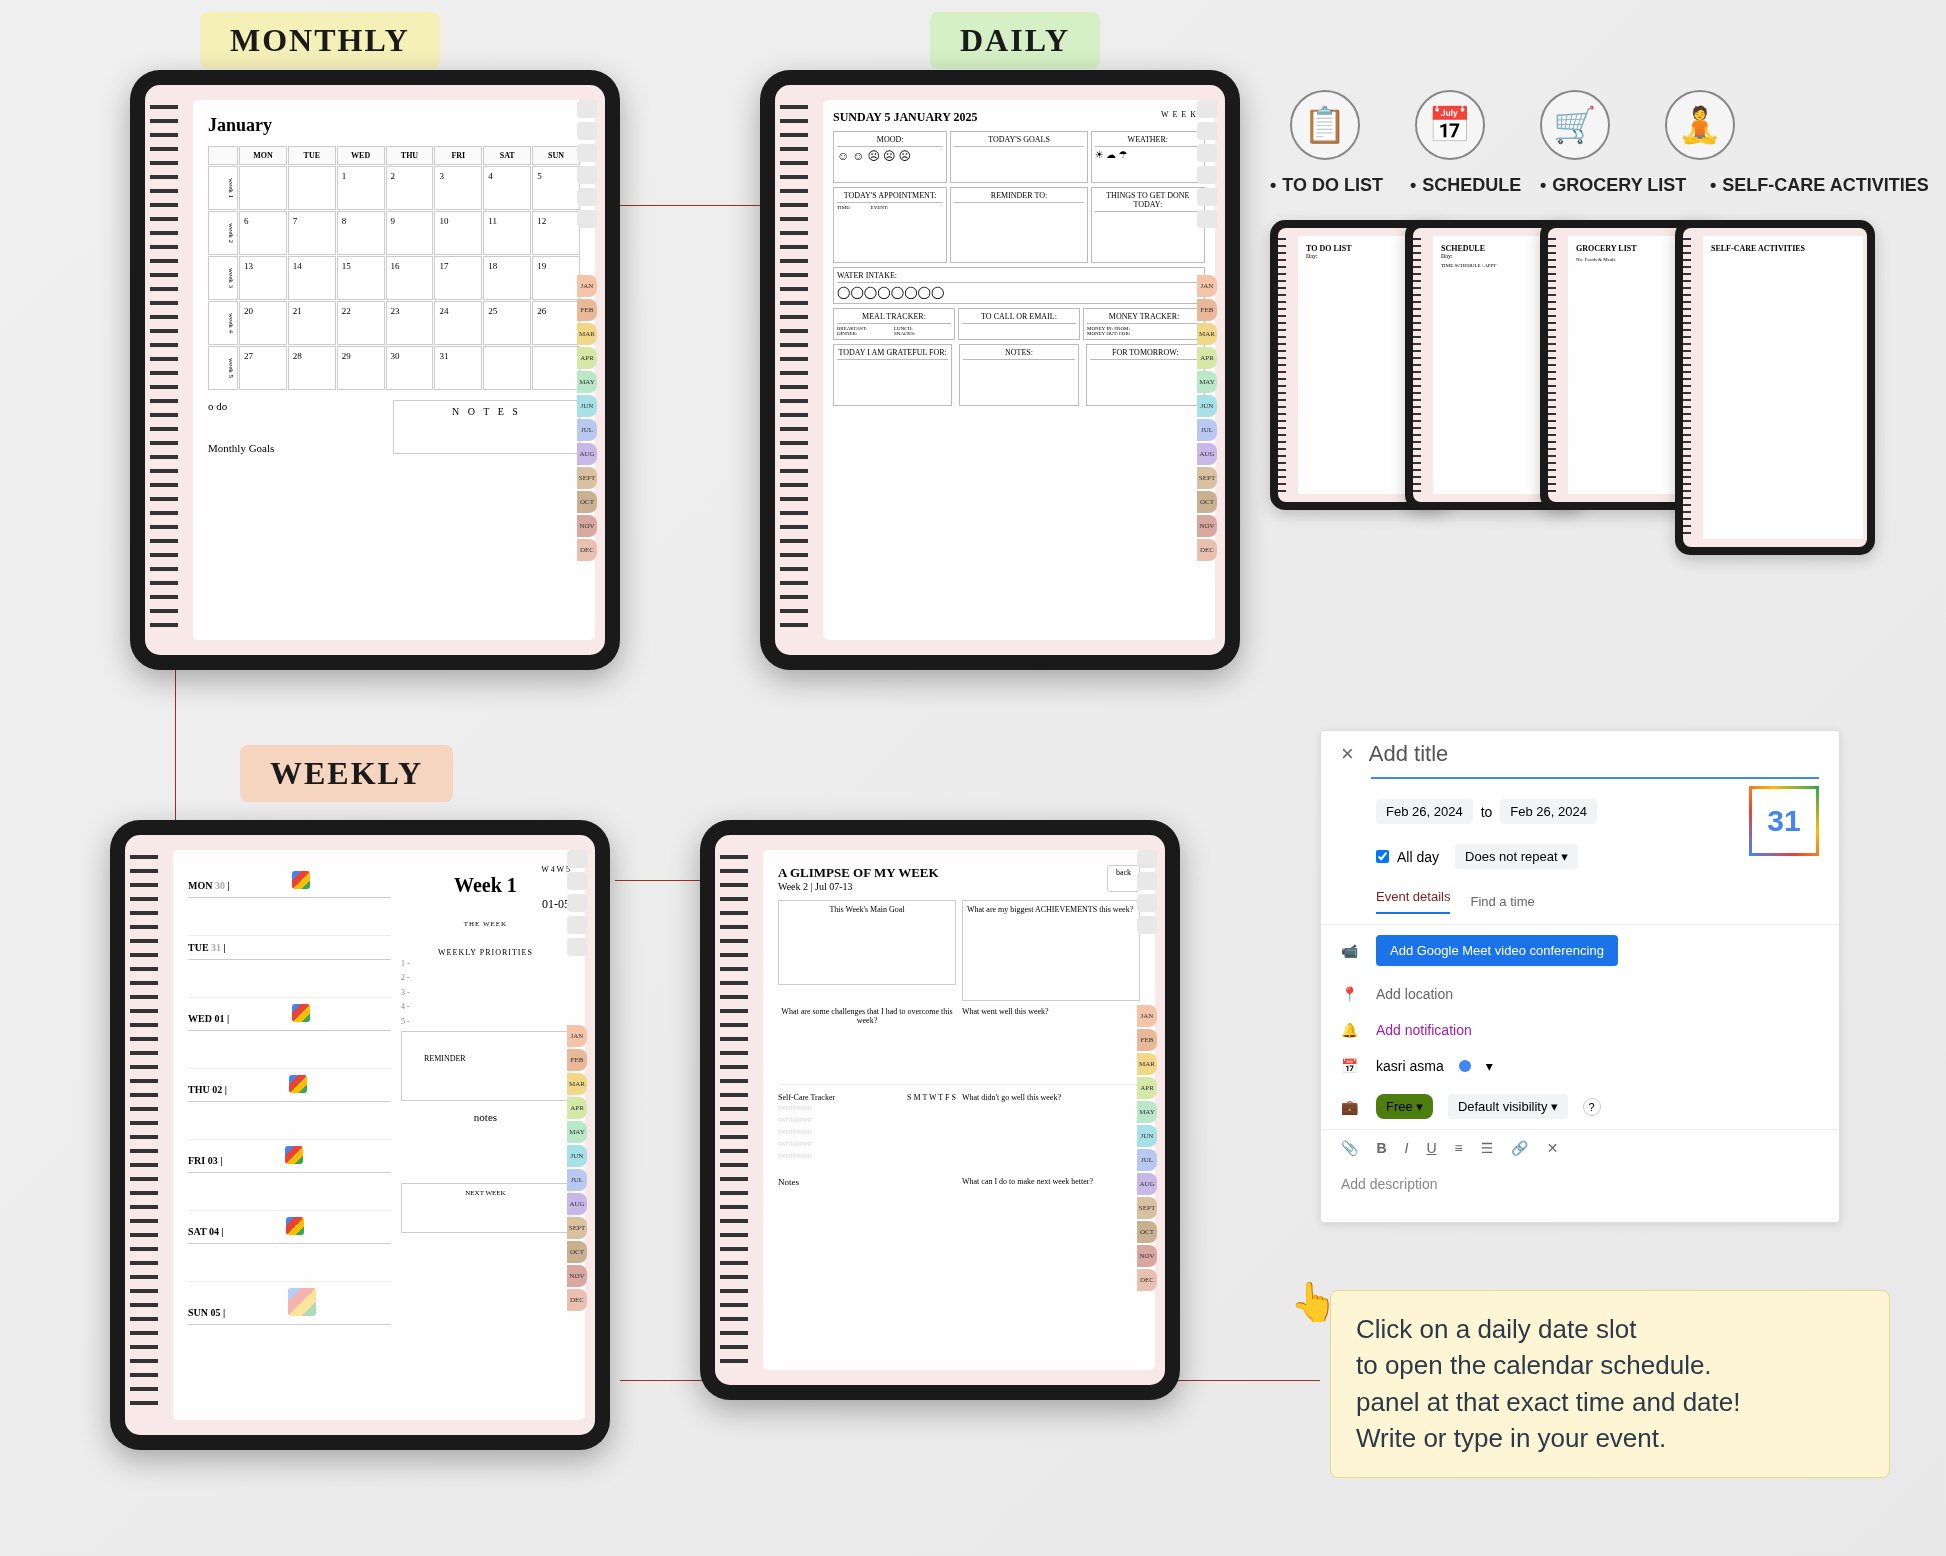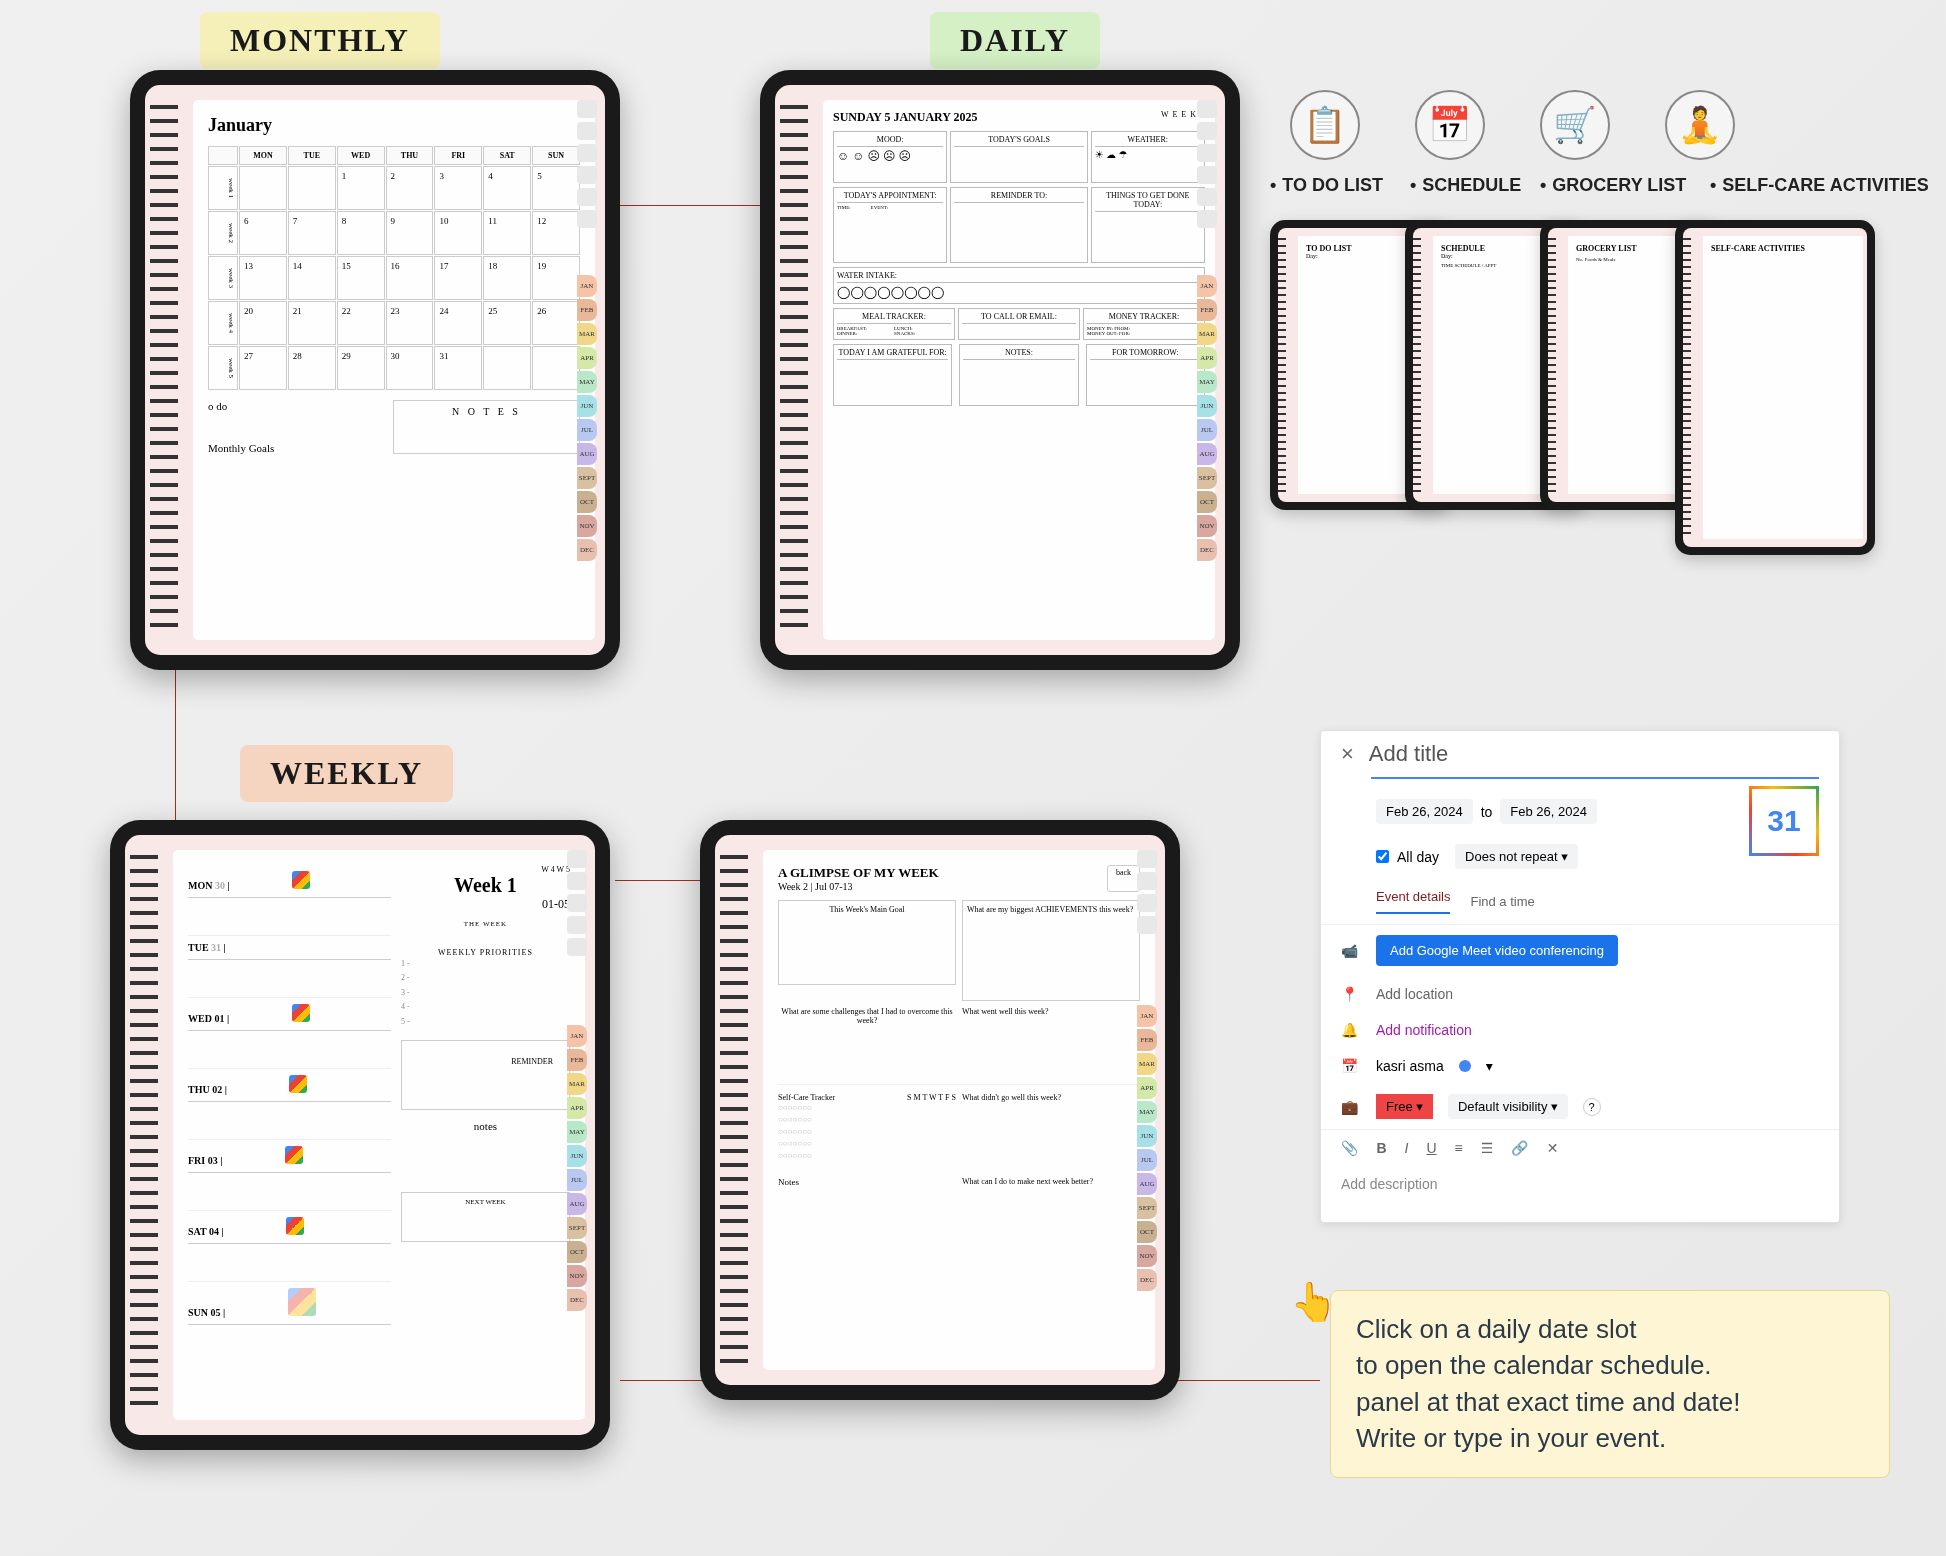--- a/index.html
+++ b/index.html
@@ -272,21 +272,21 @@
     <div class="weekly-day"><span>SUN</span> <span>05</span> | <span class="gicon-sq" style="width:28px;height:28px;opacity:0.4"></span></div>
    </div>
    <div style="flex:1">
     <div style="text-align:right;font-size:8px"><span>W 4</span> <span>W 5</span></div>
     <div style="font-family:Georgia;font-size:20px;font-weight:bold;text-align:center">Week 1</div>
     <div style="text-align:right;font-size:12px">01-05</div>
     <div style="text-align:center;font-size:7px;margin-top:8px;letter-spacing:1px">THE WEEK</div>
     <div style="height:20px"></div>
     <div style="text-align:center;font-size:8px;letter-spacing:1px">WEEKLY PRIORITIES</div>
     <div style="font-size:8px;color:#888;line-height:1.8">1 -<br>2 -<br>3 -<br>4 -<br>5 -</div>
-    <div style="border:0.5px solid #ccc;padding:16px;margin-top:11px;text-align:right;font-size:8px;height:70px">REMINDER</div>
+    <div style="border:0.5px solid #ccc;padding:22px;margin-top:2px;text-align:left;font-size:8px;height:70px">REMINDER</div>
     <div style="text-align:center;font-size:11px;margin-top:10px">notes</div>
     <div style="height:60px"></div>
     <div style="border:0.5px solid #ccc;padding:5px;text-align:center;font-size:7px;height:50px">NEXT WEEK</div>
    </div>
   </div>
   <div class="side-icons">
         <div class="side-icon"></div>
         <div class="side-icon"></div>
         <div class="side-icon"></div>
         <div class="side-icon"></div>
@@ -444,21 +444,21 @@
       <span class="gcal-icon">📍</span>
       <span style="color:#666">Add location</span>
     </div>
  <div class="gcal-row">
       <span class="gcal-icon">🔔</span>
       <span style="color:#a21caf">Add notification</span>
     </div>
  <div class="gcal-row"><span class="gcal-icon">📅</span><span>kasri asma</span><span style="width:12px;height:12px;background:#4285f4;border-radius:50%;display:inline-block"></span> ▾</div>
  <div class="gcal-row">
       <span class="gcal-icon">💼</span>
-  <span style="background:#ef4444;padding:5px 10px;border-radius:0;font-size:13px"><span>Free</span> ▾</span>
+  <span style="background:#4d7c0f;padding:5px 10px;border-radius:8px;font-size:13px"><span>Free</span> ▾</span>
   <span style="background:#f1f3f4;padding:5px 10px;border-radius:4px;font-size:13px"><span>Default visibility</span> ▾</span>
   <span style="border:1px solid #ccc;border-radius:50%;width:18px;height:18px;display:inline-flex;align-items:center;justify-content:center;font-size:11px">?</span>
  </div>
  <div class="gcal-row" style="border-top:1px solid #eee;color:#666;gap:18px;font-size:14px">
   <span>📎</span>
       <b>B</b>
       <i>I</i>
       <u>U</u>
       <span>≡</span>
       <span>☰</span>

